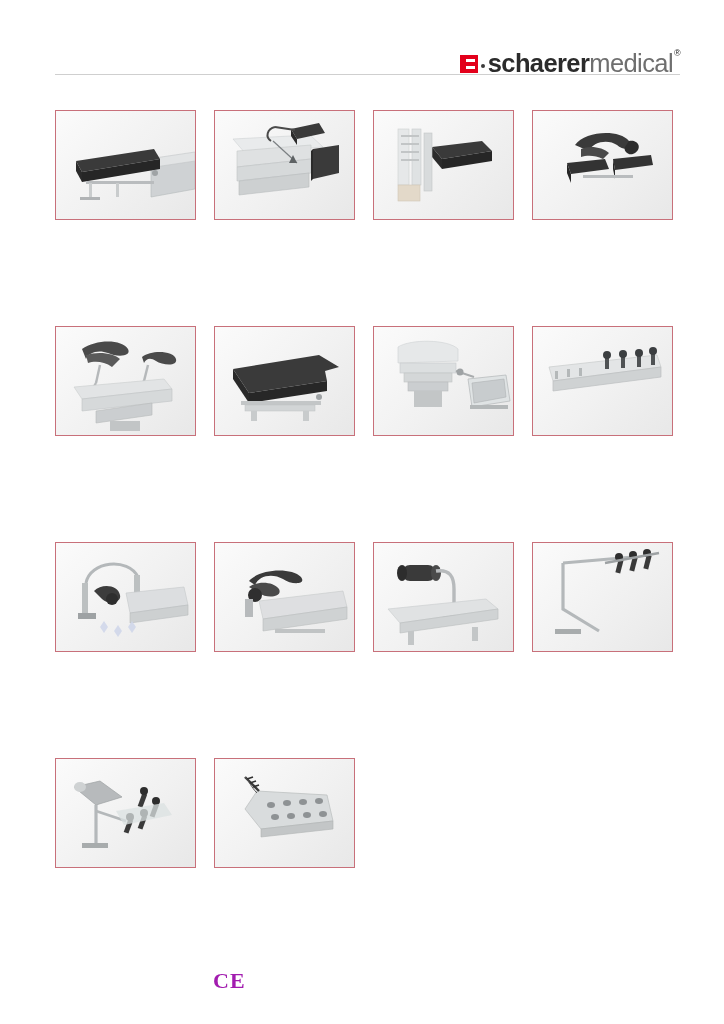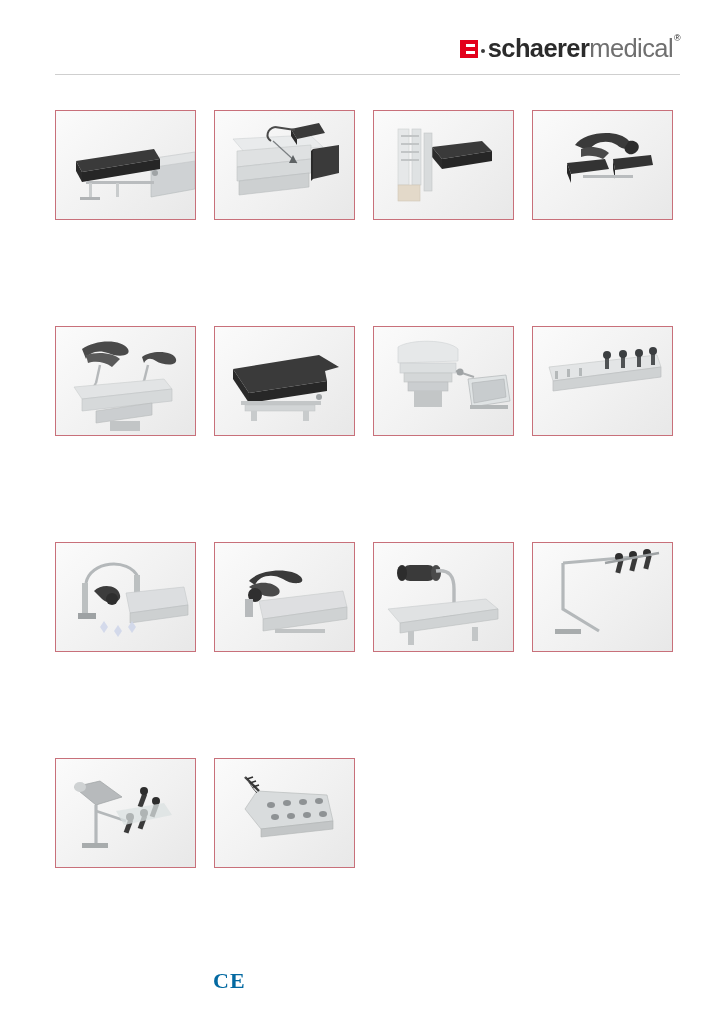--- a/index.html
+++ b/index.html
@@ -17,21 +17,21 @@
 
   .page {
     position: relative;
     width: 724px;
     height: 1024px;
   }
 
   
   .header {
     position: absolute;
-    top: 36px;
+    top: 51px;
     right: 44px;
     display: flex;
     align-items: center;
   }
   .logo-mark {
     width: 18px;
     height: 18px;
     background: #e3001b;
     position: relative;
     margin-right: 3px;
@@ -124,21 +124,21 @@
   .thumb-svg { position: absolute; left: 0; top: 0; }
 
   
   .ce {
     position: absolute;
     left: 213px;
     top: 968px;
     font-family: "Liberation Serif", serif;
     font-size: 22px;
     font-weight: bold;
-    color: #0369a1;
+    color: #a21caf;
     letter-spacing: 1px;
   }
 </style>
 </head>
 <body>
 
 <div class="page">
 
   <div class="header">
     <div class="logo-mark"></div>

